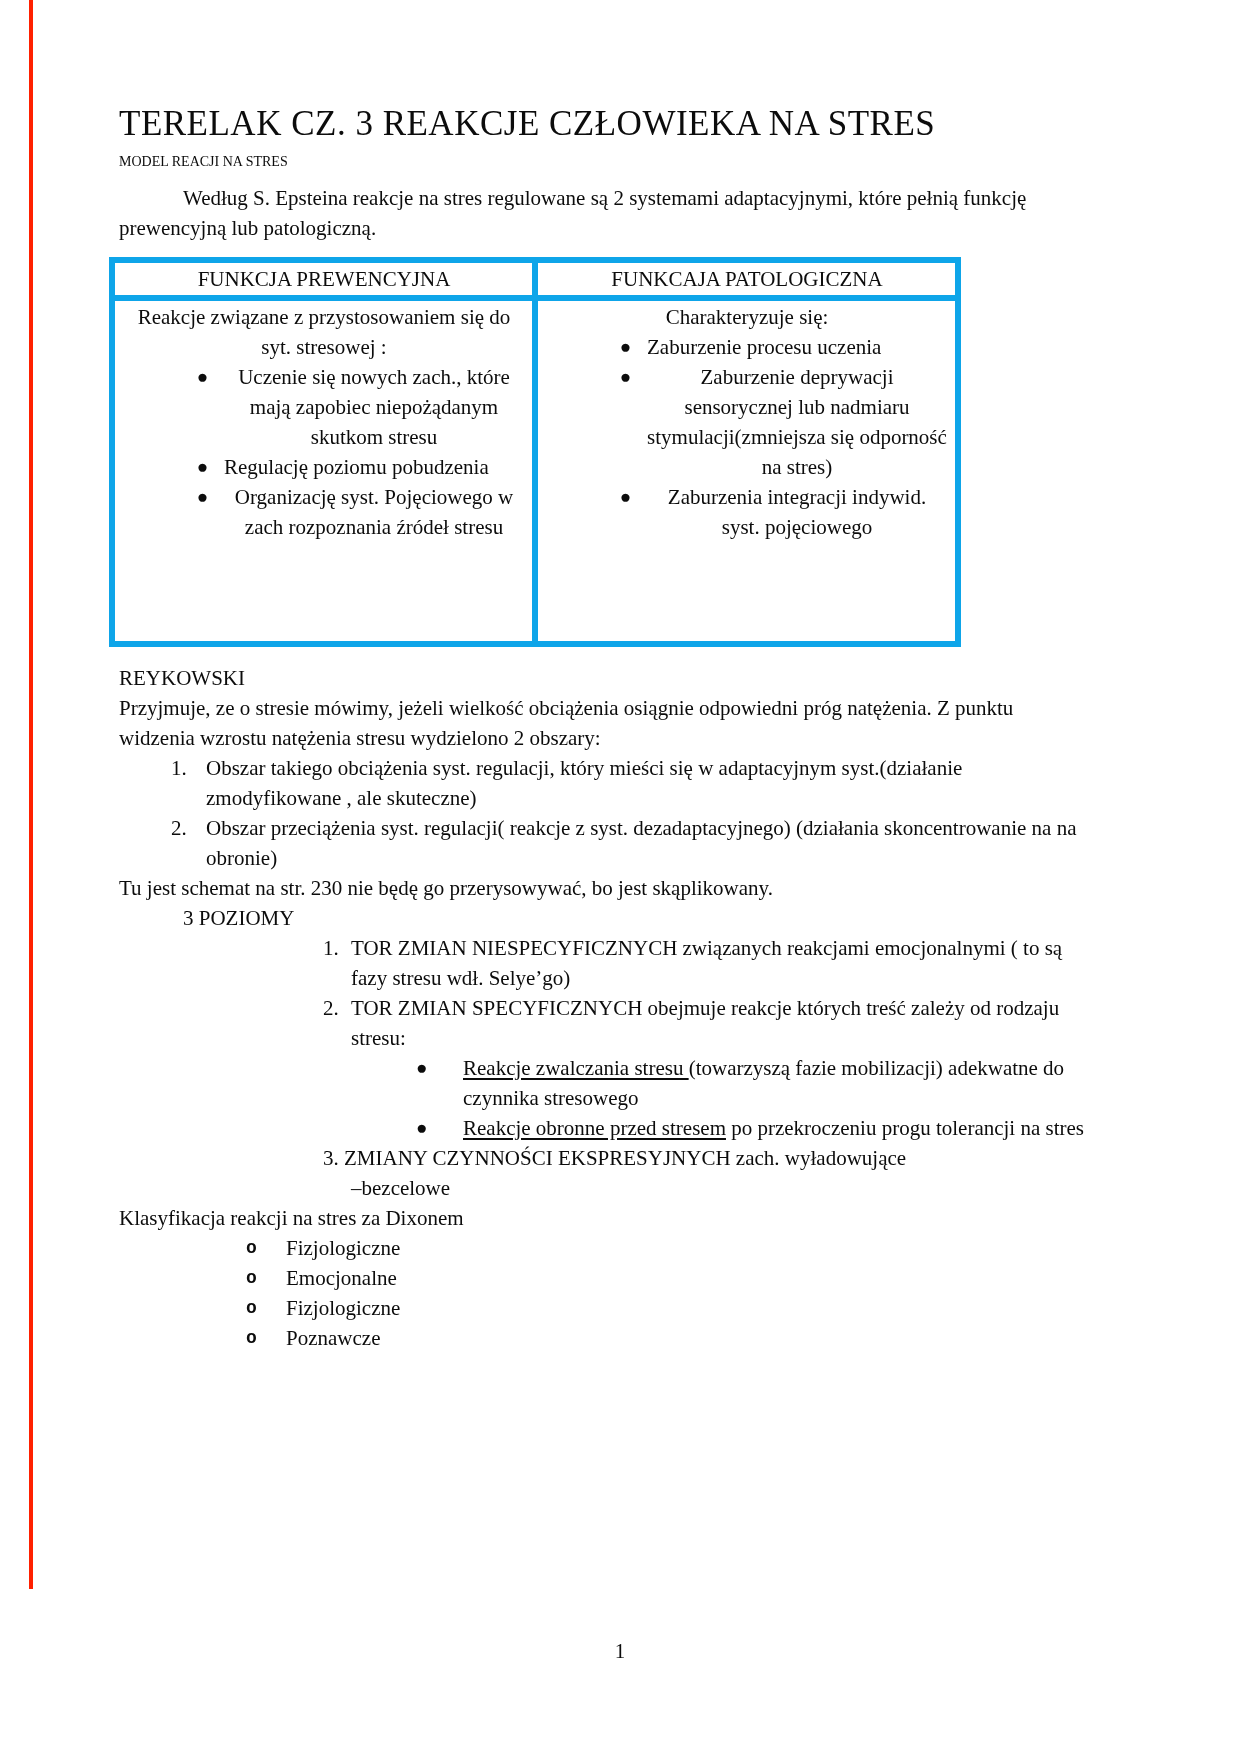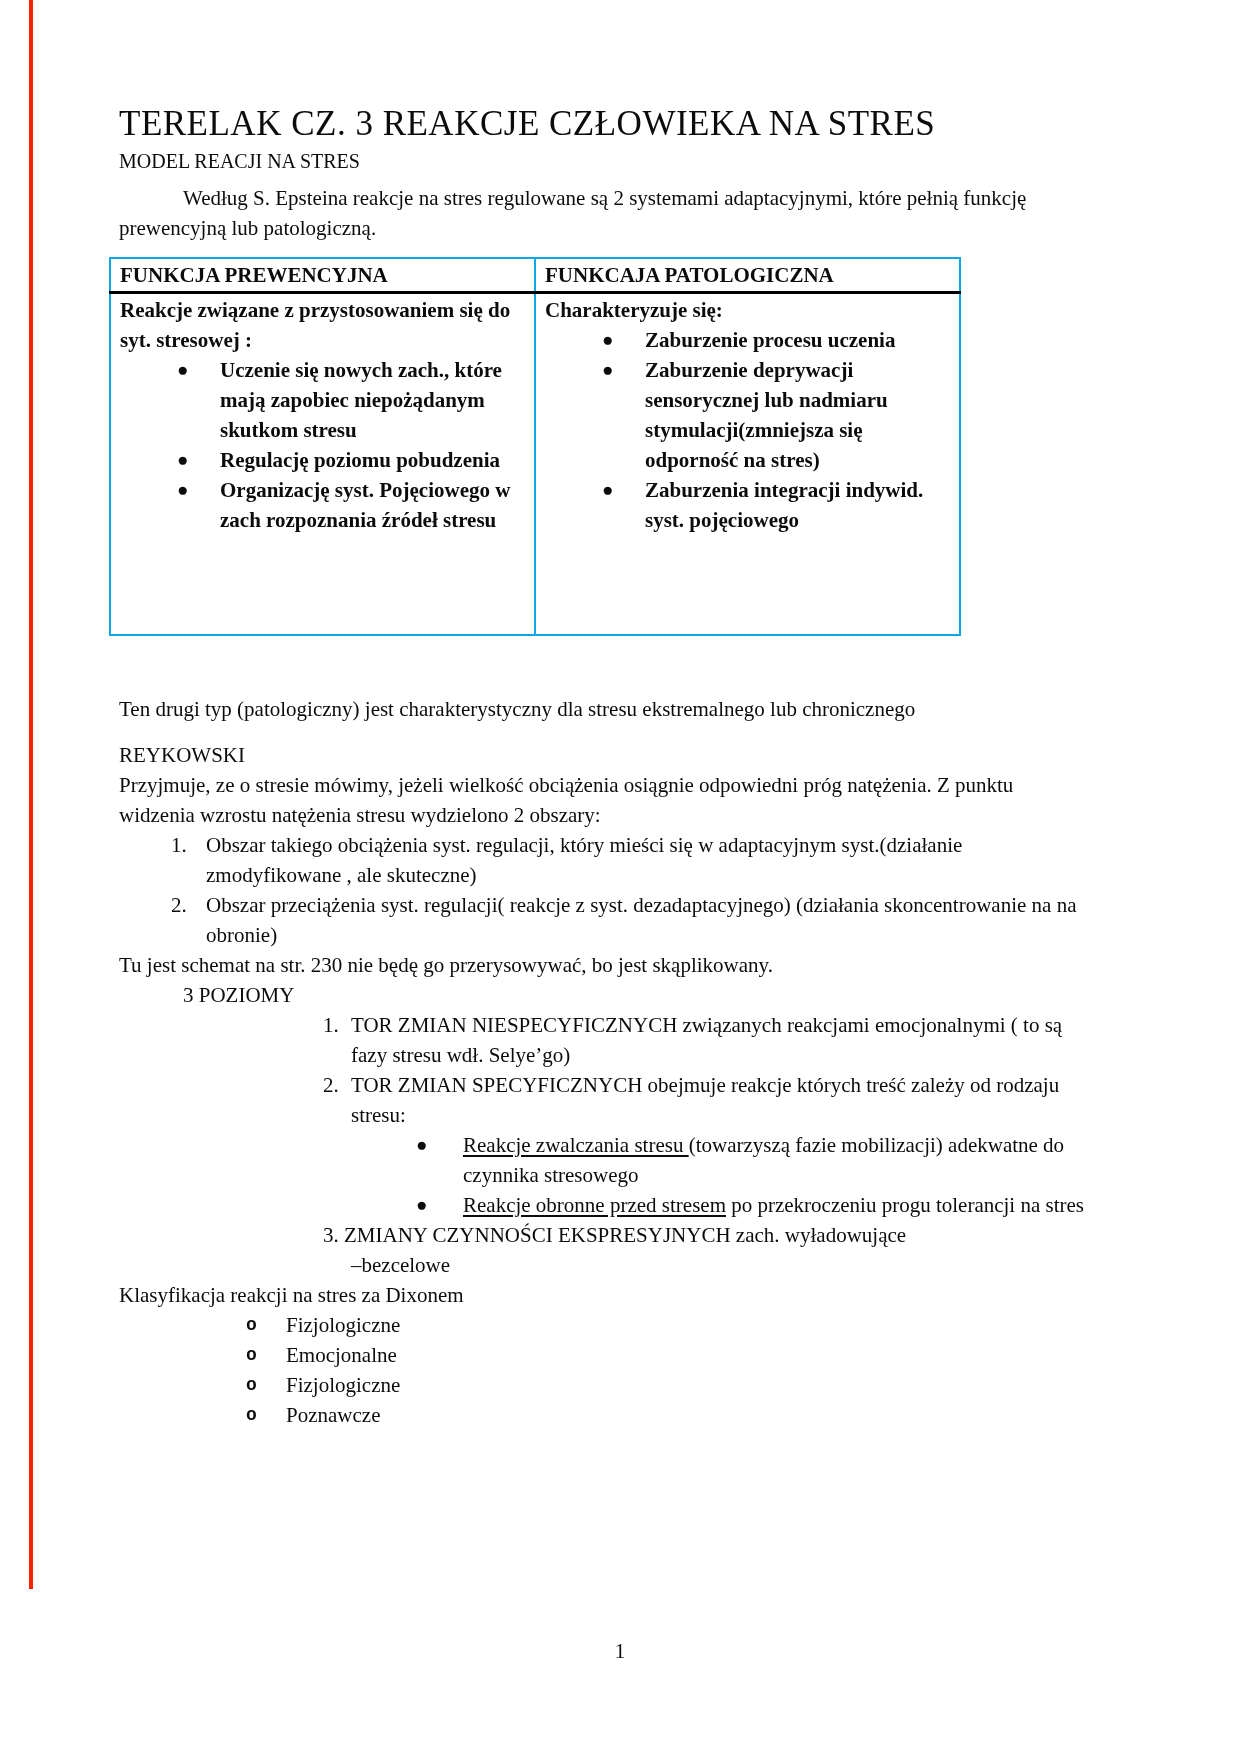--- a/index.html
+++ b/index.html
@@ -18,32 +18,32 @@
   }
   .content {
     position:absolute; left:119px; top:103px; width:975px;
     font-size:21px; line-height:30px;
   }
   h1.title {
     margin:0; font-size:35px; line-height:42px; font-weight:normal;
     letter-spacing:0.5px; white-space:nowrap;
   }
   h2.subtitle {
-    margin:3px 0 8px 0; font-size:20px; line-height:27px; font-weight:normal;
+    margin:3px 0 8px 0; font-size:14px; line-height:27px; font-weight:normal;
   }
   p { margin:0; }
   .intro { margin-top:8px; text-indent:64px; }
   table.functions {
     margin-top:14px; margin-left:-10px;
     width:852px; border-collapse:collapse;
     font-size:21px; line-height:30px;
   }
   table.functions th, table.functions td {
-    border:2px solid #0ea5e9; padding:1px 8px 1px 9px;
-    font-weight:bold; text-align:left; vertical-align:top;
+    border:6px solid #0ea5e9; padding:1px 8px 1px 9px;
+    font-weight:normal; text-align:center; vertical-align:top;
     width:50%;
   }
   table.functions thead th { border-bottom:3px solid #000; height:30px; }
   table.functions tbody td { height:338px; }
   ul.cell-list { margin:0; padding:0; list-style:none; }
   ul.cell-list li { display:flex; padding-left:57px; margin:0; }
   ul.cell-list .blt { flex:none; width:43px; font-size:19px; }
   .note { margin-top:58px; }
   .heading { margin-top:16px; }
   .numitem { display:flex; }
@@ -120,21 +120,20 @@
               <li>
                 <span class="blt">●</span>
                 <span>Zaburzenia integracji indywid. syst. pojęciowego</span>
               </li>
             </ul>
           </td>
         </tr>
       </tbody>
     </table>
 
-    <p class="note">Ten drugi typ (patologiczny) jest charakterystyczny dla stresu ekstremalnego lub chronicznego</p>
 
     <p class="heading">REYKOWSKI</p>
     <p>Przyjmuje, ze o stresie mówimy, jeżeli wielkość obciążenia osiągnie odpowiedni próg natężenia. Z punktu widzenia wzrostu natężenia stresu wydzielono 2 obszary:</p>
 
     <div class="numitem lvl1">
       <span class="num">1.</span>
       <span class="txt">Obszar takiego obciążenia syst. regulacji, który mieści się w adaptacyjnym syst.(działanie zmodyfikowane , ale skuteczne)</span>
     </div>
     <div class="numitem lvl1">
       <span class="num">2.</span>

